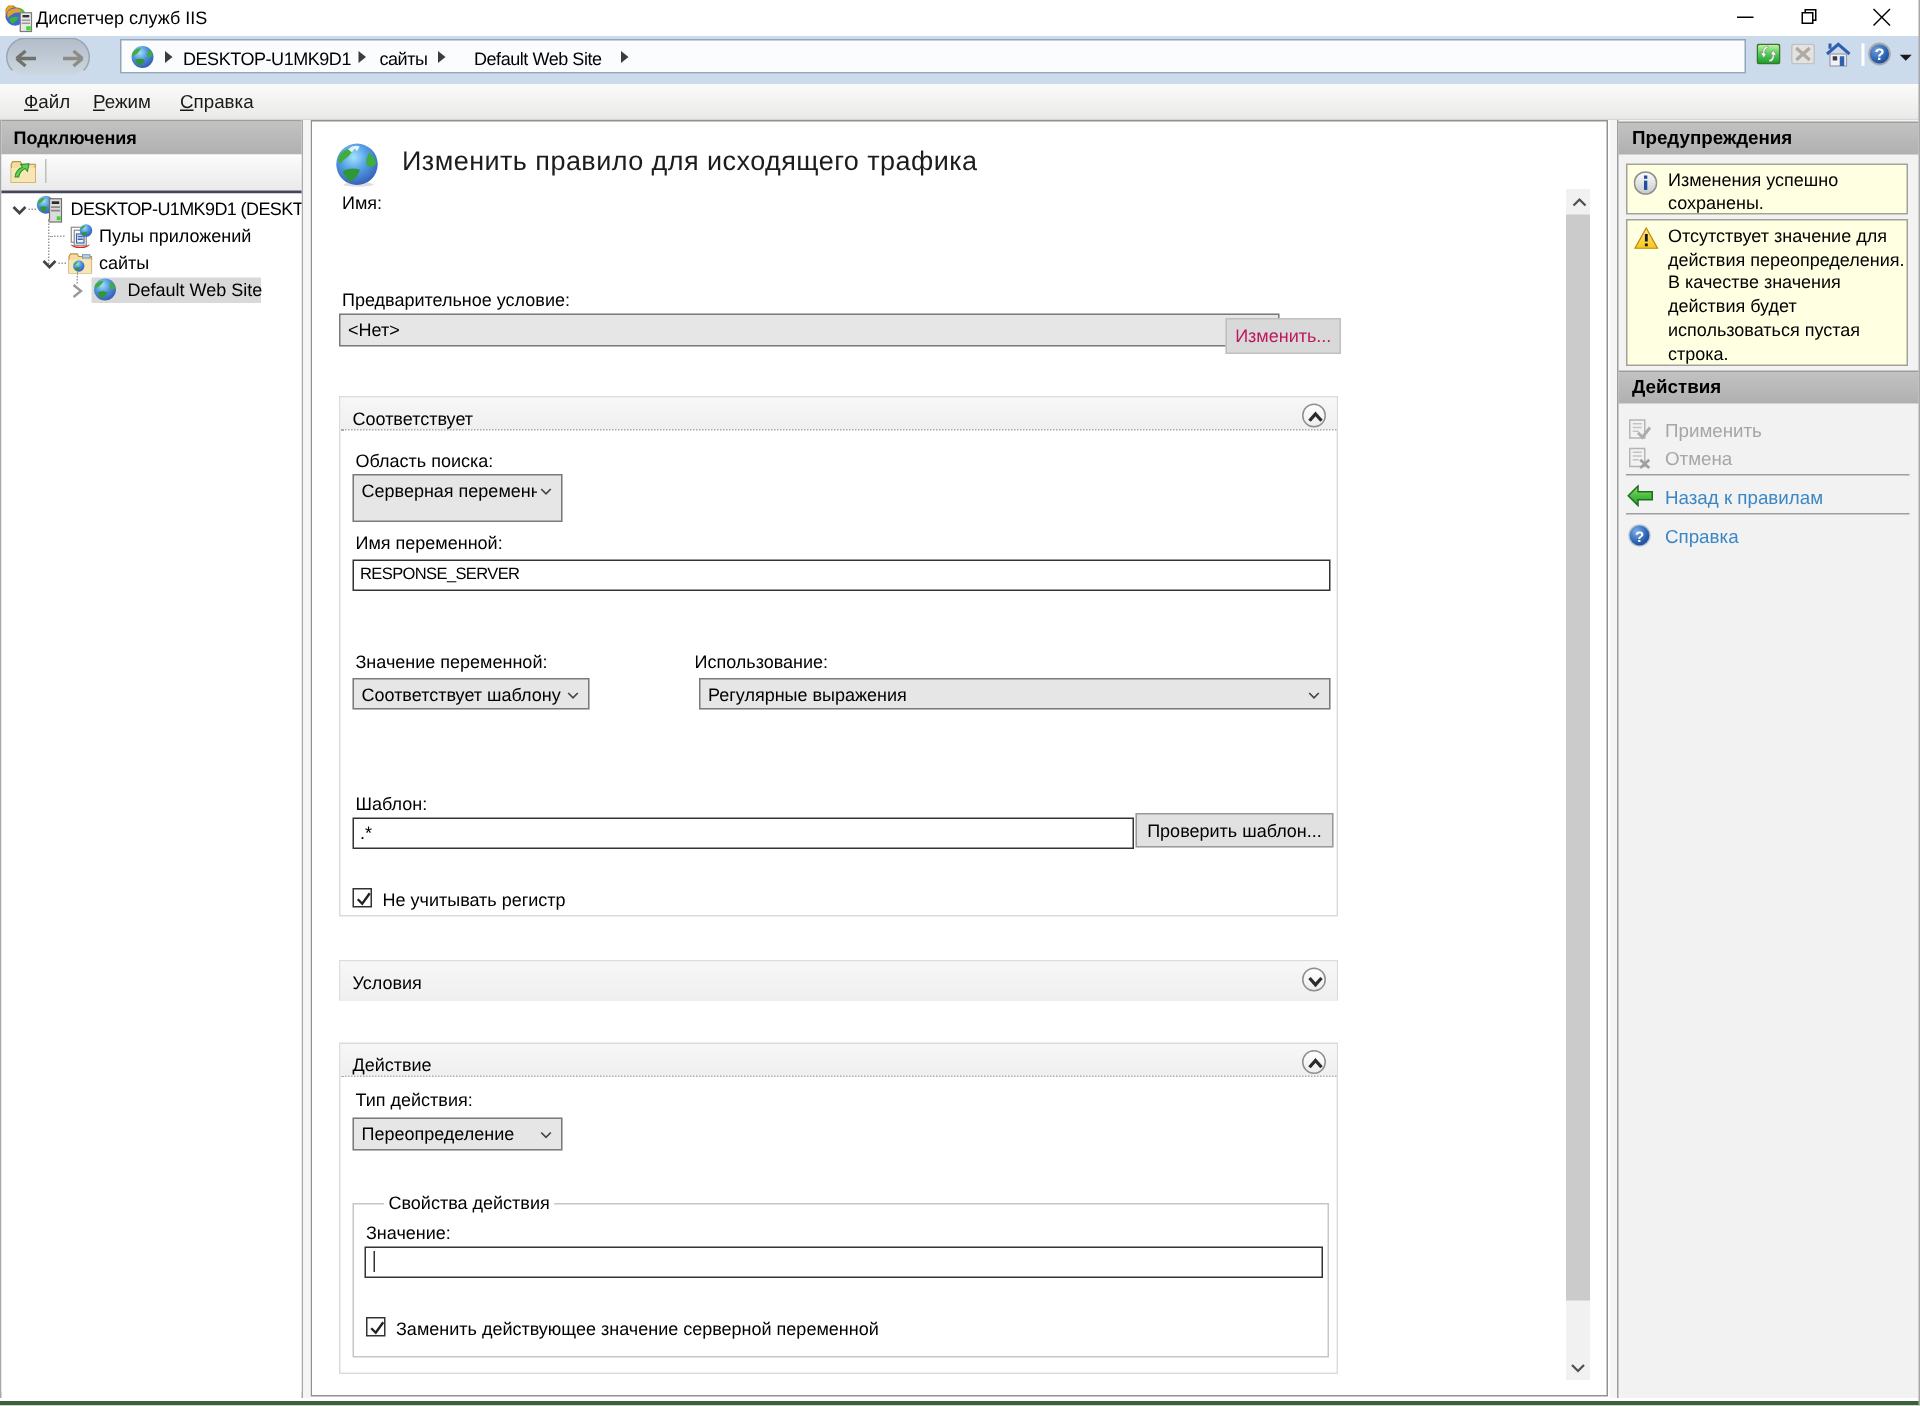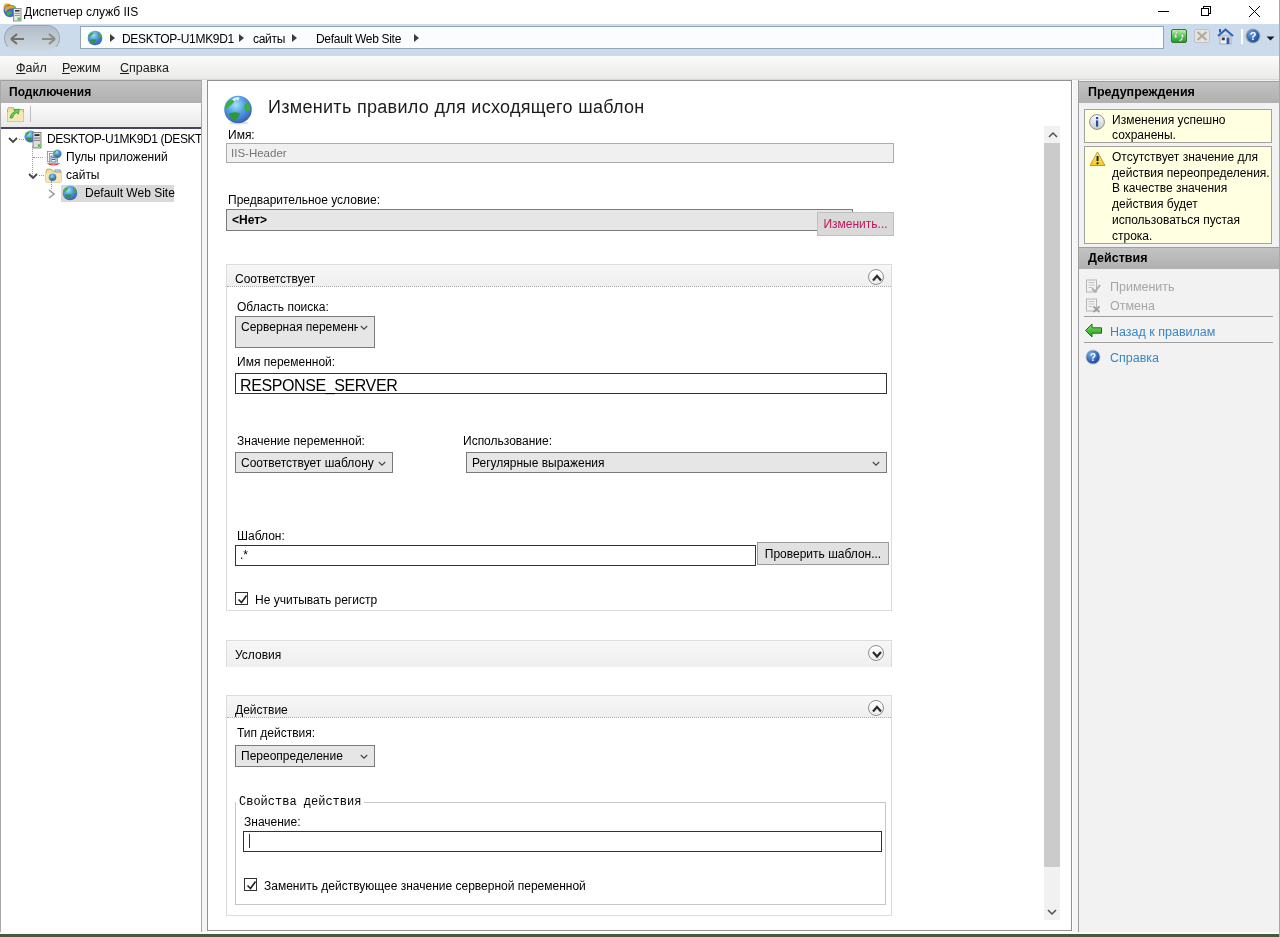--- a/index.html
+++ b/index.html
@@ -285,27 +285,26 @@
           <stop offset="1" stop-color="#2741a3"></stop>
         </radialGradient>
       </defs>
     <ellipse cx="16" cy="28" rx="10" ry="1.5" fill="#dedede"></ellipse>
     <circle cx="15" cy="14.5" r="13.8" fill="url(#gblBig)"></circle>
     <path d="M3 9 Q7 3.5 13 3.5 Q11 8 8.5 9.8 Q6 11.5 3.2 14.5 Q2.2 11.5 3 9z" fill="#3fae3c"></path>
     <path d="M9 4.5 l2.5 2 2-2.5 1.5 1.8 1.8-3.2 q-3.8-1.4-7.8 1.9z" fill="#ffffff" opacity="0.85"></path>
     <path d="M23 7 q4.2 2.5 4.8 7.5 q-3 2.5-5.8 1.2 q-1.5-2.5-.6-5.2z" fill="#3fae3c"></path>
     <path d="M5.5 19 Q10.5 16 17 18.2 Q15.5 23.5 10.5 26 Q7 23.5 5.5 19z" fill="#2f9734"></path>
   </svg>
-  <div class="abs" style="left:60px; top:16px; font-size:18px; letter-spacing:0.3px; color:#1c1c1c;">Изменить правило для исходящего шаблон</div>
+  <div class="abs" style="left:60px; top:16px; font-size:18px; letter-spacing:0.3px; color:#1c1c1c;">Изменить правило для исходящего трафика</div>
 
   <div class="abs lbl" style="left:20px; top:47px;">Имя:</div>
-  <div class="abs tbox-dis" style="left:18px; top:62px; width:668px; height:20px; font-size:11.5px; padding-top:3px;">IIS-Header</div>
 
   <div class="abs lbl" style="left:20px; top:112px;">Предварительное условие:</div>
-  <div class="abs combo" style="left:18px; top:128px; width:627px; height:22px;font-weight:bold;">
+  <div class="abs combo" style="left:18px; top:128px; width:627px; height:22px;">
     <span class="ct">&lt;Нет&gt;</span>
     <svg class="cv" viewBox="0 0 10 10">
         <path d="M1 2.5 l4 4 l4 -4" fill="none" stroke="#444" stroke-width="1.4"></path>
       </svg>
   </div>
   <div class="abs btn-dis" style="left:609px; top:131px; width:77px; height:24px; padding-top:4px;">Изменить...</div>
 
   <div class="abs section" style="left:18px; top:183px; width:666px; height:347px;">
     <div class="sec-head">
         <span>Соответствует</span>
@@ -316,21 +315,21 @@
         </div>
     </div>
     <div class="abs lbl" style="left:10px; top:35px;">Область поиска:</div>
     <div class="abs combo" style="left:8px; top:51px; width:140px; height:32px;">
       <span class="ct">Серверная переменн</span>
       <svg class="cv" viewBox="0 0 10 10">
           <path d="M1 2.5 l4 4 l4 -4" fill="none" stroke="#444" stroke-width="1.4"></path>
         </svg>
     </div>
     <div class="abs lbl" style="left:10px; top:90px;">Имя переменной:</div>
-    <div class="abs tbox" style="left:8px; top:108px; width:652px; height:21px; font-size:16px; letter-spacing:-0.4px; padding-top:3px;">RESPONSE_SERVER</div>
+    <div class="abs tbox" style="left:8px; top:108px; width:652px; height:21px; font-size:11px; letter-spacing:-0.4px; padding-top:3px;">RESPONSE_SERVER</div>
     <div class="abs lbl" style="left:10px; top:169px;">Значение переменной:</div>
     <div class="abs lbl" style="left:236px; top:169px;">Использование:</div>
     <div class="abs combo" style="left:8px; top:187px; width:158px; height:21px;">
       <span class="ct">Соответствует шаблону</span>
       <svg class="cv" viewBox="0 0 10 10">
           <path d="M1 2.5 l4 4 l4 -4" fill="none" stroke="#444" stroke-width="1.4"></path>
         </svg>
     </div>
     <div class="abs combo" style="left:239px; top:187px; width:421px; height:21px;">
       <span class="ct">Регулярные выражения</span>
@@ -370,21 +369,21 @@
         </div>
     </div>
     <div class="abs lbl" style="left:10px; top:30px;">Тип действия:</div>
     <div class="abs combo" style="left:8px; top:49px; width:140px; height:22px;">
       <span class="ct">Переопределение</span>
       <svg class="cv" viewBox="0 0 10 10">
           <path d="M1 2.5 l4 4 l4 -4" fill="none" stroke="#444" stroke-width="1.4"></path>
         </svg>
     </div>
     <fieldset class="abs" style="left:8px; top:99px; width:651px; height:110px;">
-      <legend style="font-size:12px; margin-left:0; padding:0 3px;font-family:Liberation Mono, monospace;">Свойства действия</legend>
+      <legend style="font-size:12px; margin-left:20px; padding:0 3px;">Свойства действия</legend>
     </fieldset>
     <div class="abs lbl" style="left:17px; top:119px;">Значение:</div>
     <div class="abs tbox" style="left:16px; top:135px; width:639px; height:21px;"></div>
     <div class="abs" style="left:22px; top:138px; width:1px; height:14px; background:#333;"></div>
     <div class="cb" style="left:17px; top:182px;">
       <svg style="position:absolute;left:1px;top:1px;" width="11" height="11">
           <path d="M1.5 5.5 l3 3 l5 -7" fill="none" stroke="#222" stroke-width="1.6"></path>
         </svg>
     </div>
     <div class="abs lbl" style="left:37px; top:183px;">Заменить действующее значение серверной переменной</div>

